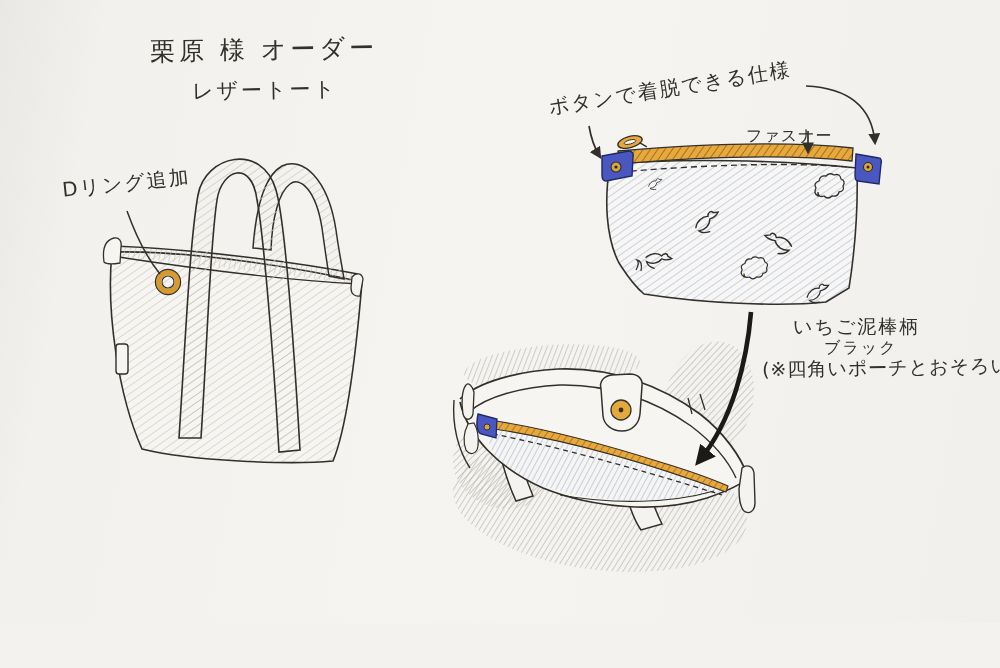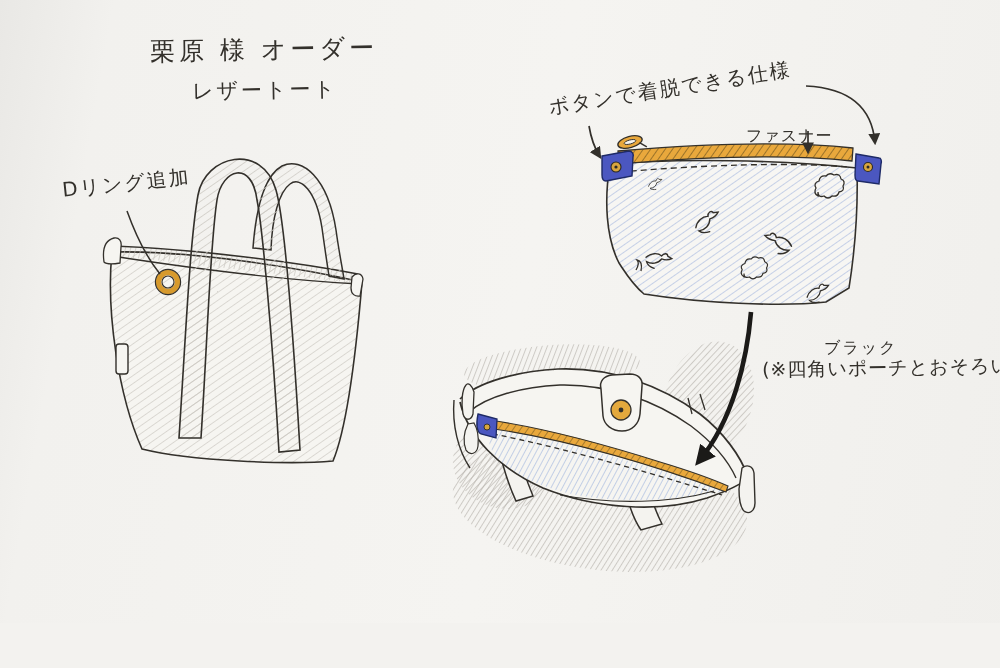--- a/index.html
+++ b/index.html
@@ -189,16 +189,17 @@
     <path d="M808 131 L808 152" stroke-width="1.7" marker-end="url(#ah)"></path>
     <path d="M751 312 C747 360 733 420 699 461" stroke="#1b1a18" stroke-width="4.6" marker-end="url(#ahBig)"></path>
   </g>
 </svg>
 
 <div class="hand t1">栗原 様 オーダー</div>
 <div class="hand t2">レザートート</div>
 <div class="hand dring">Dリング追加</div>
 <div class="hand spec">ボタンで着脱できる仕様</div>
 <div class="hand fast">ファスナー</div>
+<div class="hand pname">いちご泥棒柄</div>
 <div class="hand pcolor">ブラック</div>
 <div class="hand pnote">(※四角いポーチとおそろい)</div>
 
 </div>
 
 </body></html>

